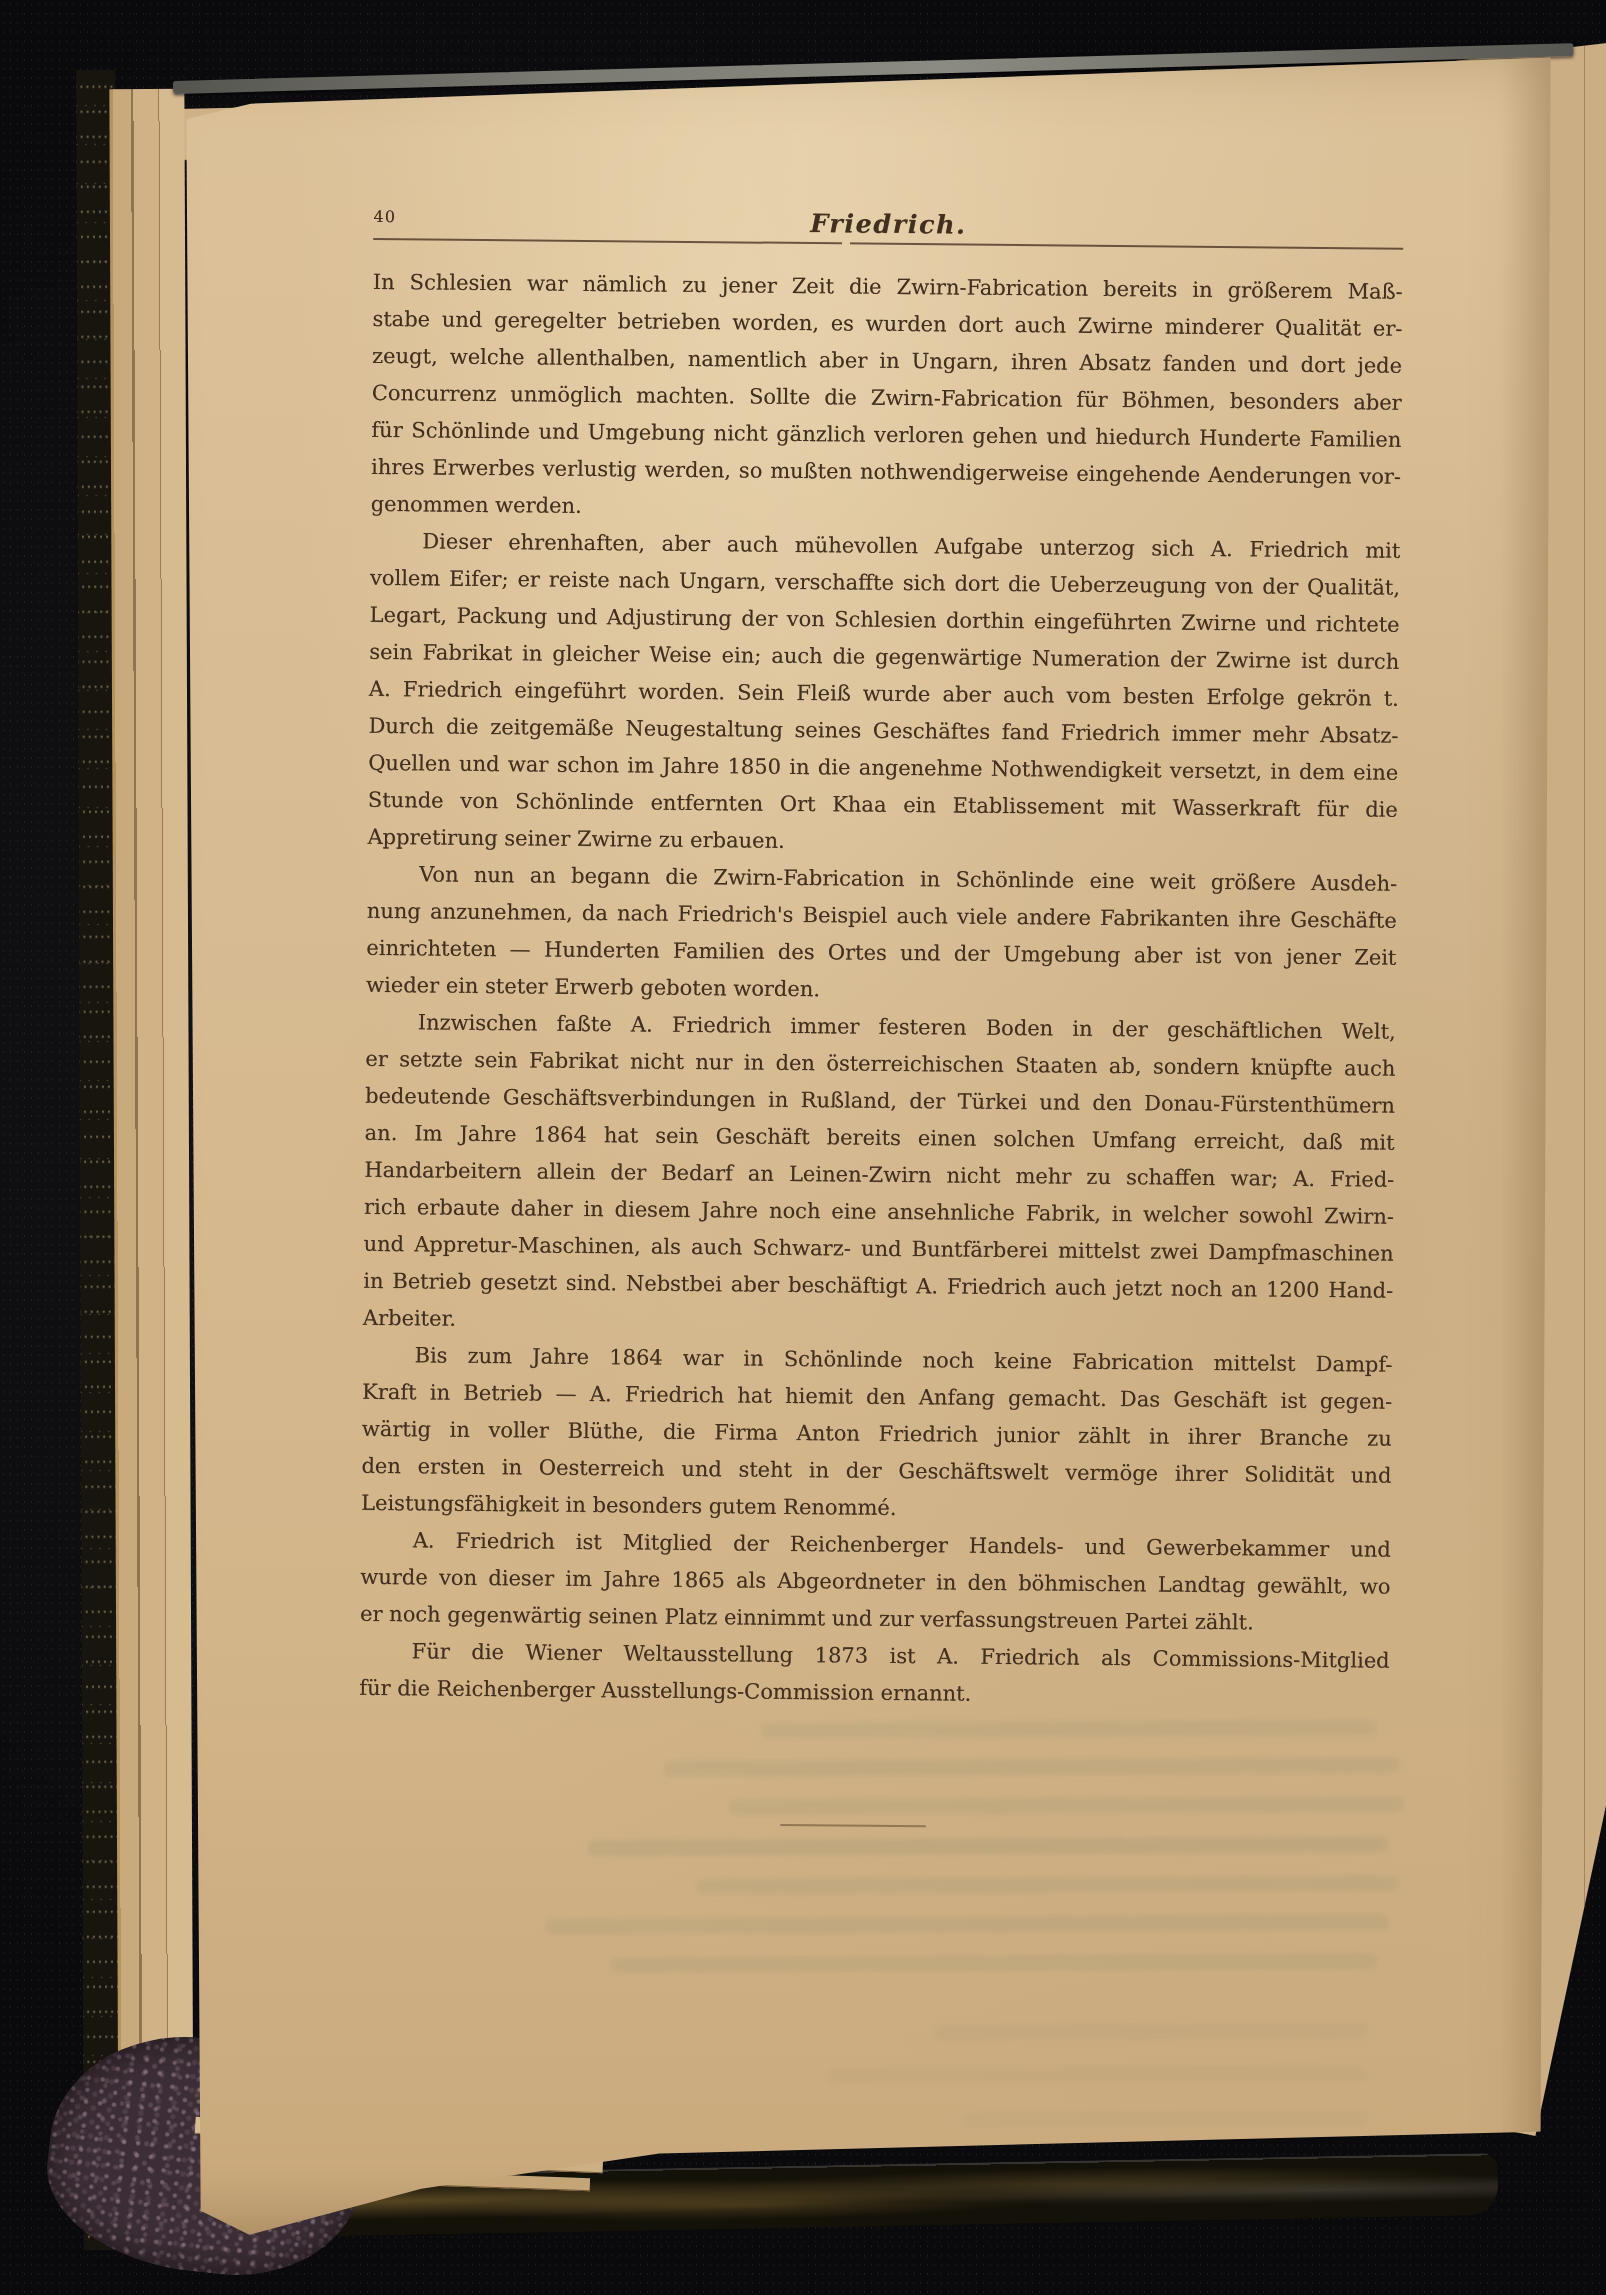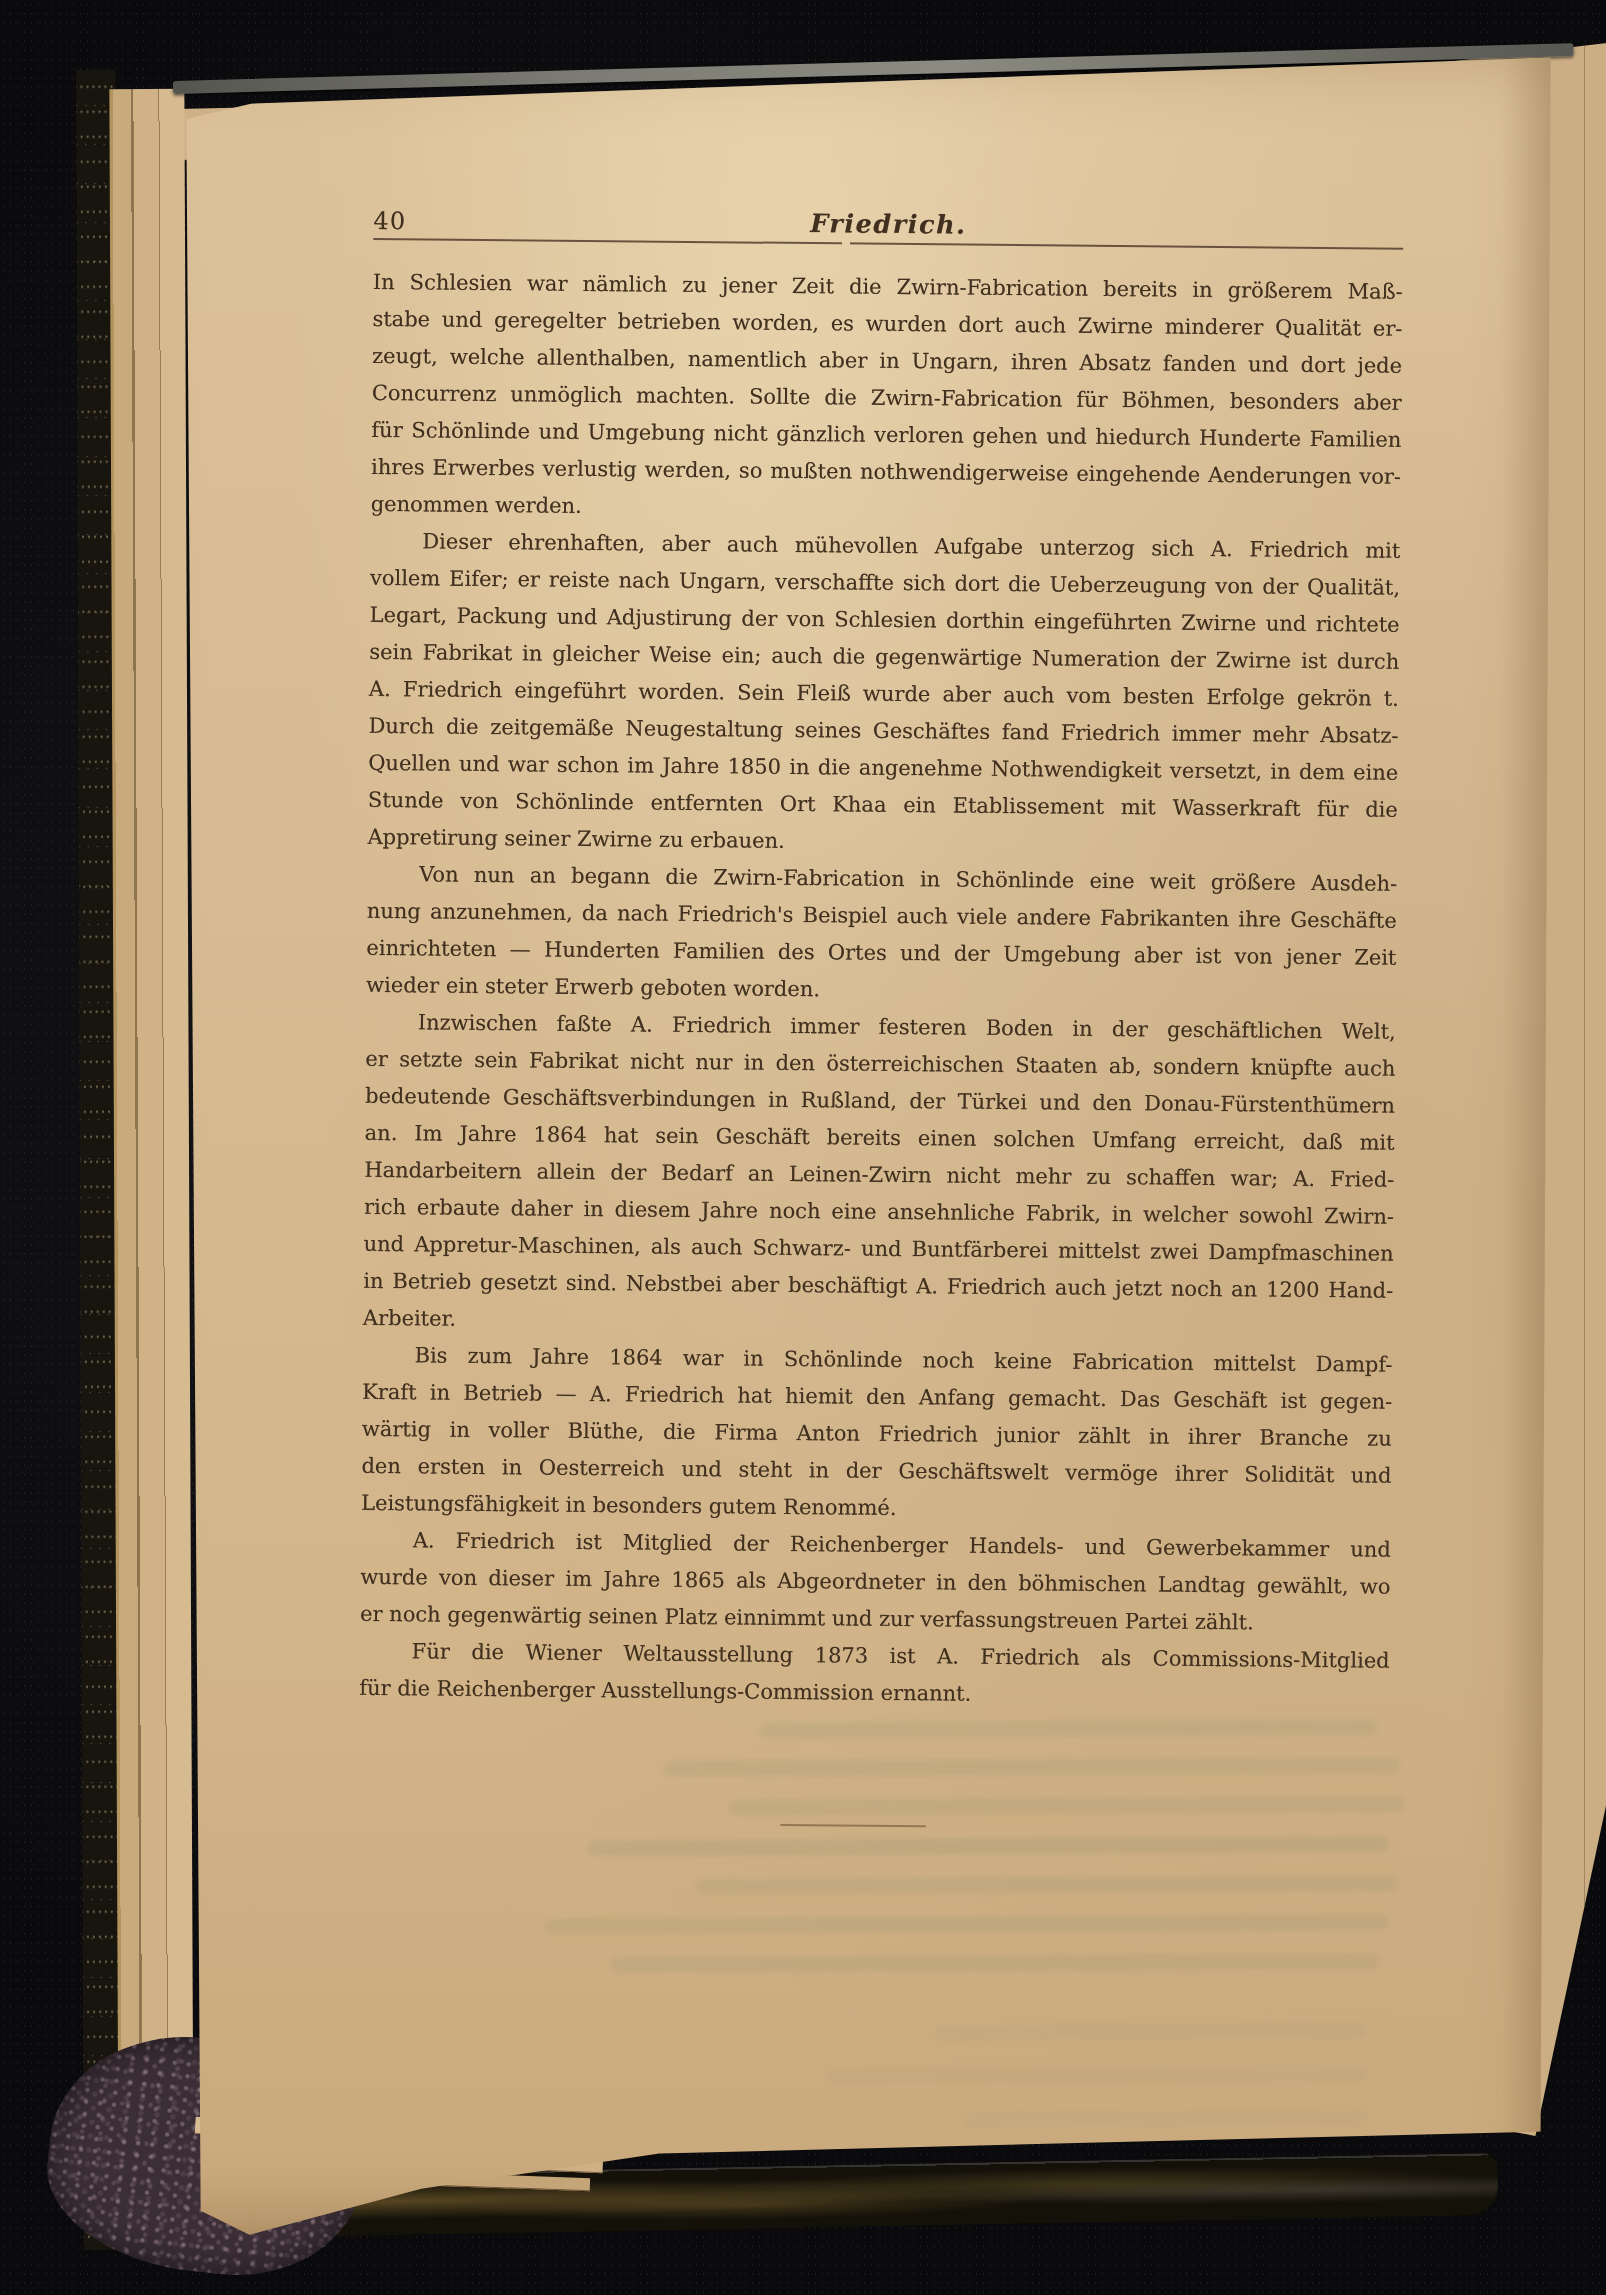--- a/index.html
+++ b/index.html
@@ -83,21 +83,21 @@
       linear-gradient(270deg, rgba(108,78,44,.20), transparent 51px),
       linear-gradient(0deg, rgba(108,78,44,.18), transparent 76px);}
   .paper-tab{position:absolute;left:39px;top:82px;width:25px;height:30px;background:#d9c09a;
     clip-path:polygon(20% 0,100% 10%,55% 100%,0 55%);}
   .paper-tab::after{content:"";position:absolute;left:5.4px;top:9.7px;width:9.7px;height:12px;
     border-left:2.2px solid #3a3028;transform:rotate(25deg);border-radius:40%;}
 
   
   .content{position:absolute;inset:0;transform:rotate(.55deg);transform-origin:162px 108px;
     color:#41301f;text-shadow:0.2px 0.2px 0.4px rgba(62,44,26,.45);}
-  .page-number{position:absolute;left:255px;top:155px;font-size:24px;letter-spacing:1.1px;}
+  .page-number{position:absolute;left:255px;top:155px;font-size:16px;letter-spacing:1.1px;}
   .running-header{position:absolute;left:255px;top:152px;width:1030px;text-align:center;
     font-size:25.4px;font-weight:bold;letter-spacing:1.6px;font-style:italic;}
   .header-rule{position:absolute;left:255px;top:186px;width:1030px;height:1.6px;opacity:.8;
     background:linear-gradient(90deg,#4a3526 0 45.5%,transparent 45.5% 46.3%,#4a3526 46.3% 100%);}
   .body-text{position:absolute;left:255px;top:212px;width:1030px;font-size:21px;}
   .line{height:37px;line-height:37px;text-align:justify;text-align-last:justify;white-space:normal;}
   .line.indent{text-indent:52px;}
   .line.last{text-align-last:left;}
   .divider-dash{position:absolute;left:677px;top:1768px;width:146px;height:2.2px;
     background:rgba(88,63,40,.5);border-radius:1.1px;}

